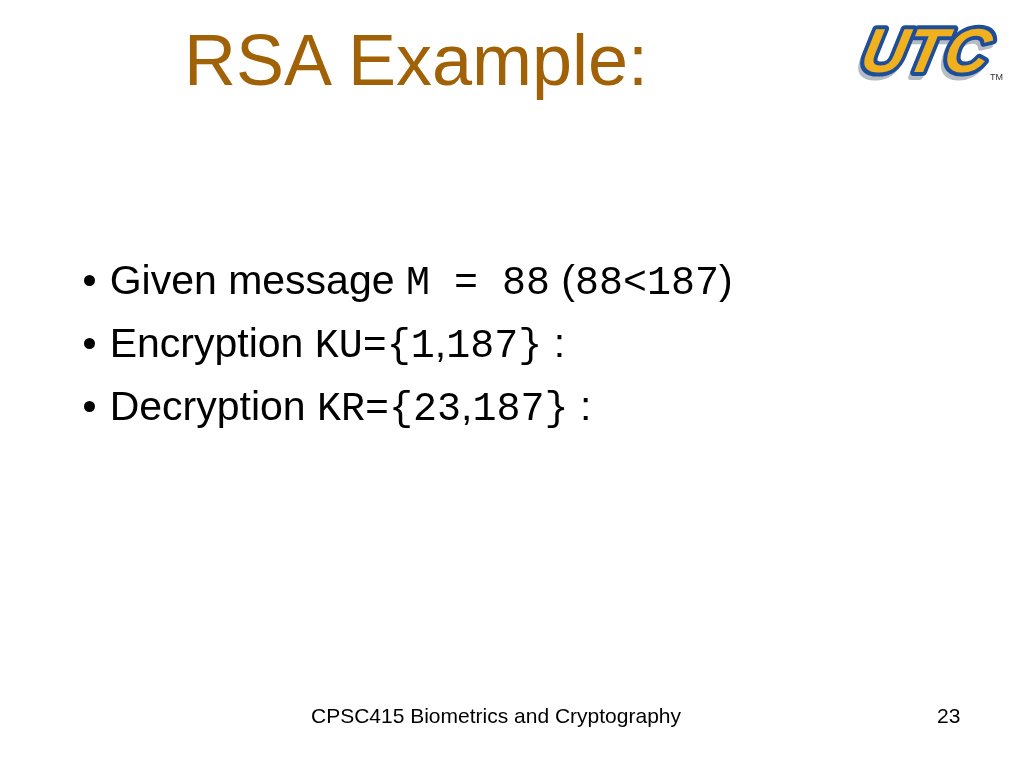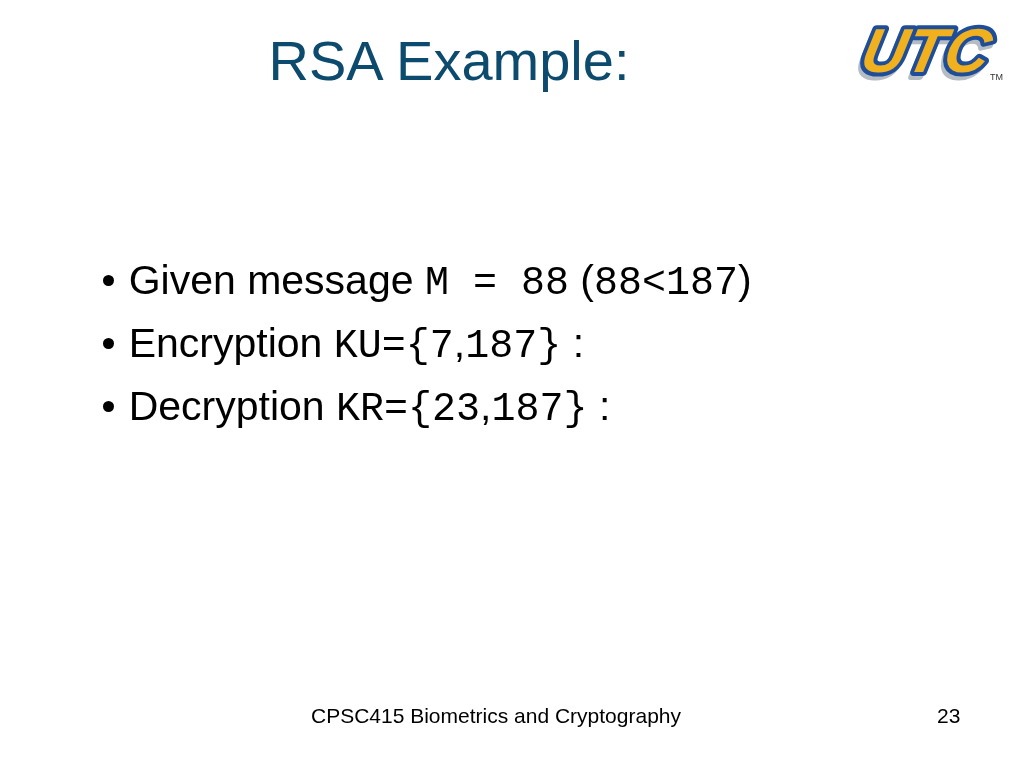--- a/index.html
+++ b/index.html
@@ -16,24 +16,23 @@
     overflow: hidden;
   }
 
   
   .title {
     position: absolute;
     top: 27px;
     left: 0;
     width: 832px;
     text-align: center;
-    font-size: 56px;
+    font-size: 72px;
     line-height: 67px;
-    color: #0c4a6e;
-    margin-left: 33px;
+    color: #a16207;
   }
 
   
   .logo {
     position: absolute;
     top: 10px;
     left: 840px;
     width: 164px;
     text-align: center;
   }
@@ -42,21 +41,21 @@
     font-size: 21px;
     line-height: 24px;
     color: #000;
     white-space: nowrap;
     margin-top: -2px;
   }
 
   
   .content {
     position: absolute;
-    left: 76px;
+    left: 57px;
     top: 187px;
     width: 900px;
   }
   .row {
     height: 63px;
     line-height: 62px;
     white-space: pre;
   }
   .row.indent { padding-left: 21px; }
   .dot {
@@ -109,21 +108,21 @@
     </svg>
   </div>
 
   <div class="content">
 
     <div class="row">
       <span class="dot"></span><span class="sans">Given message </span><span class="mono">M = 88</span><span class="sans"> (</span><span class="mono">88&lt;187</span><span class="sans">)</span>
     </div>
 
     <div class="row">
-      <span class="dot"></span><span class="sans">Encryption </span><span class="mono">KU={7</span><span class="sans">,</span><span class="mono">187}</span><span class="sans"> :</span>
+      <span class="dot"></span><span class="sans">Encryption </span><span class="mono">KU={1</span><span class="sans">,</span><span class="mono">187}</span><span class="sans"> :</span>
     </div>
 
 
     <div class="row">
       <span class="dot"></span><span class="sans">Decryption </span><span class="mono">KR={23</span><span class="sans">,</span><span class="mono">187}</span><span class="sans"> :</span>
     </div>
 
 
   </div>
 

